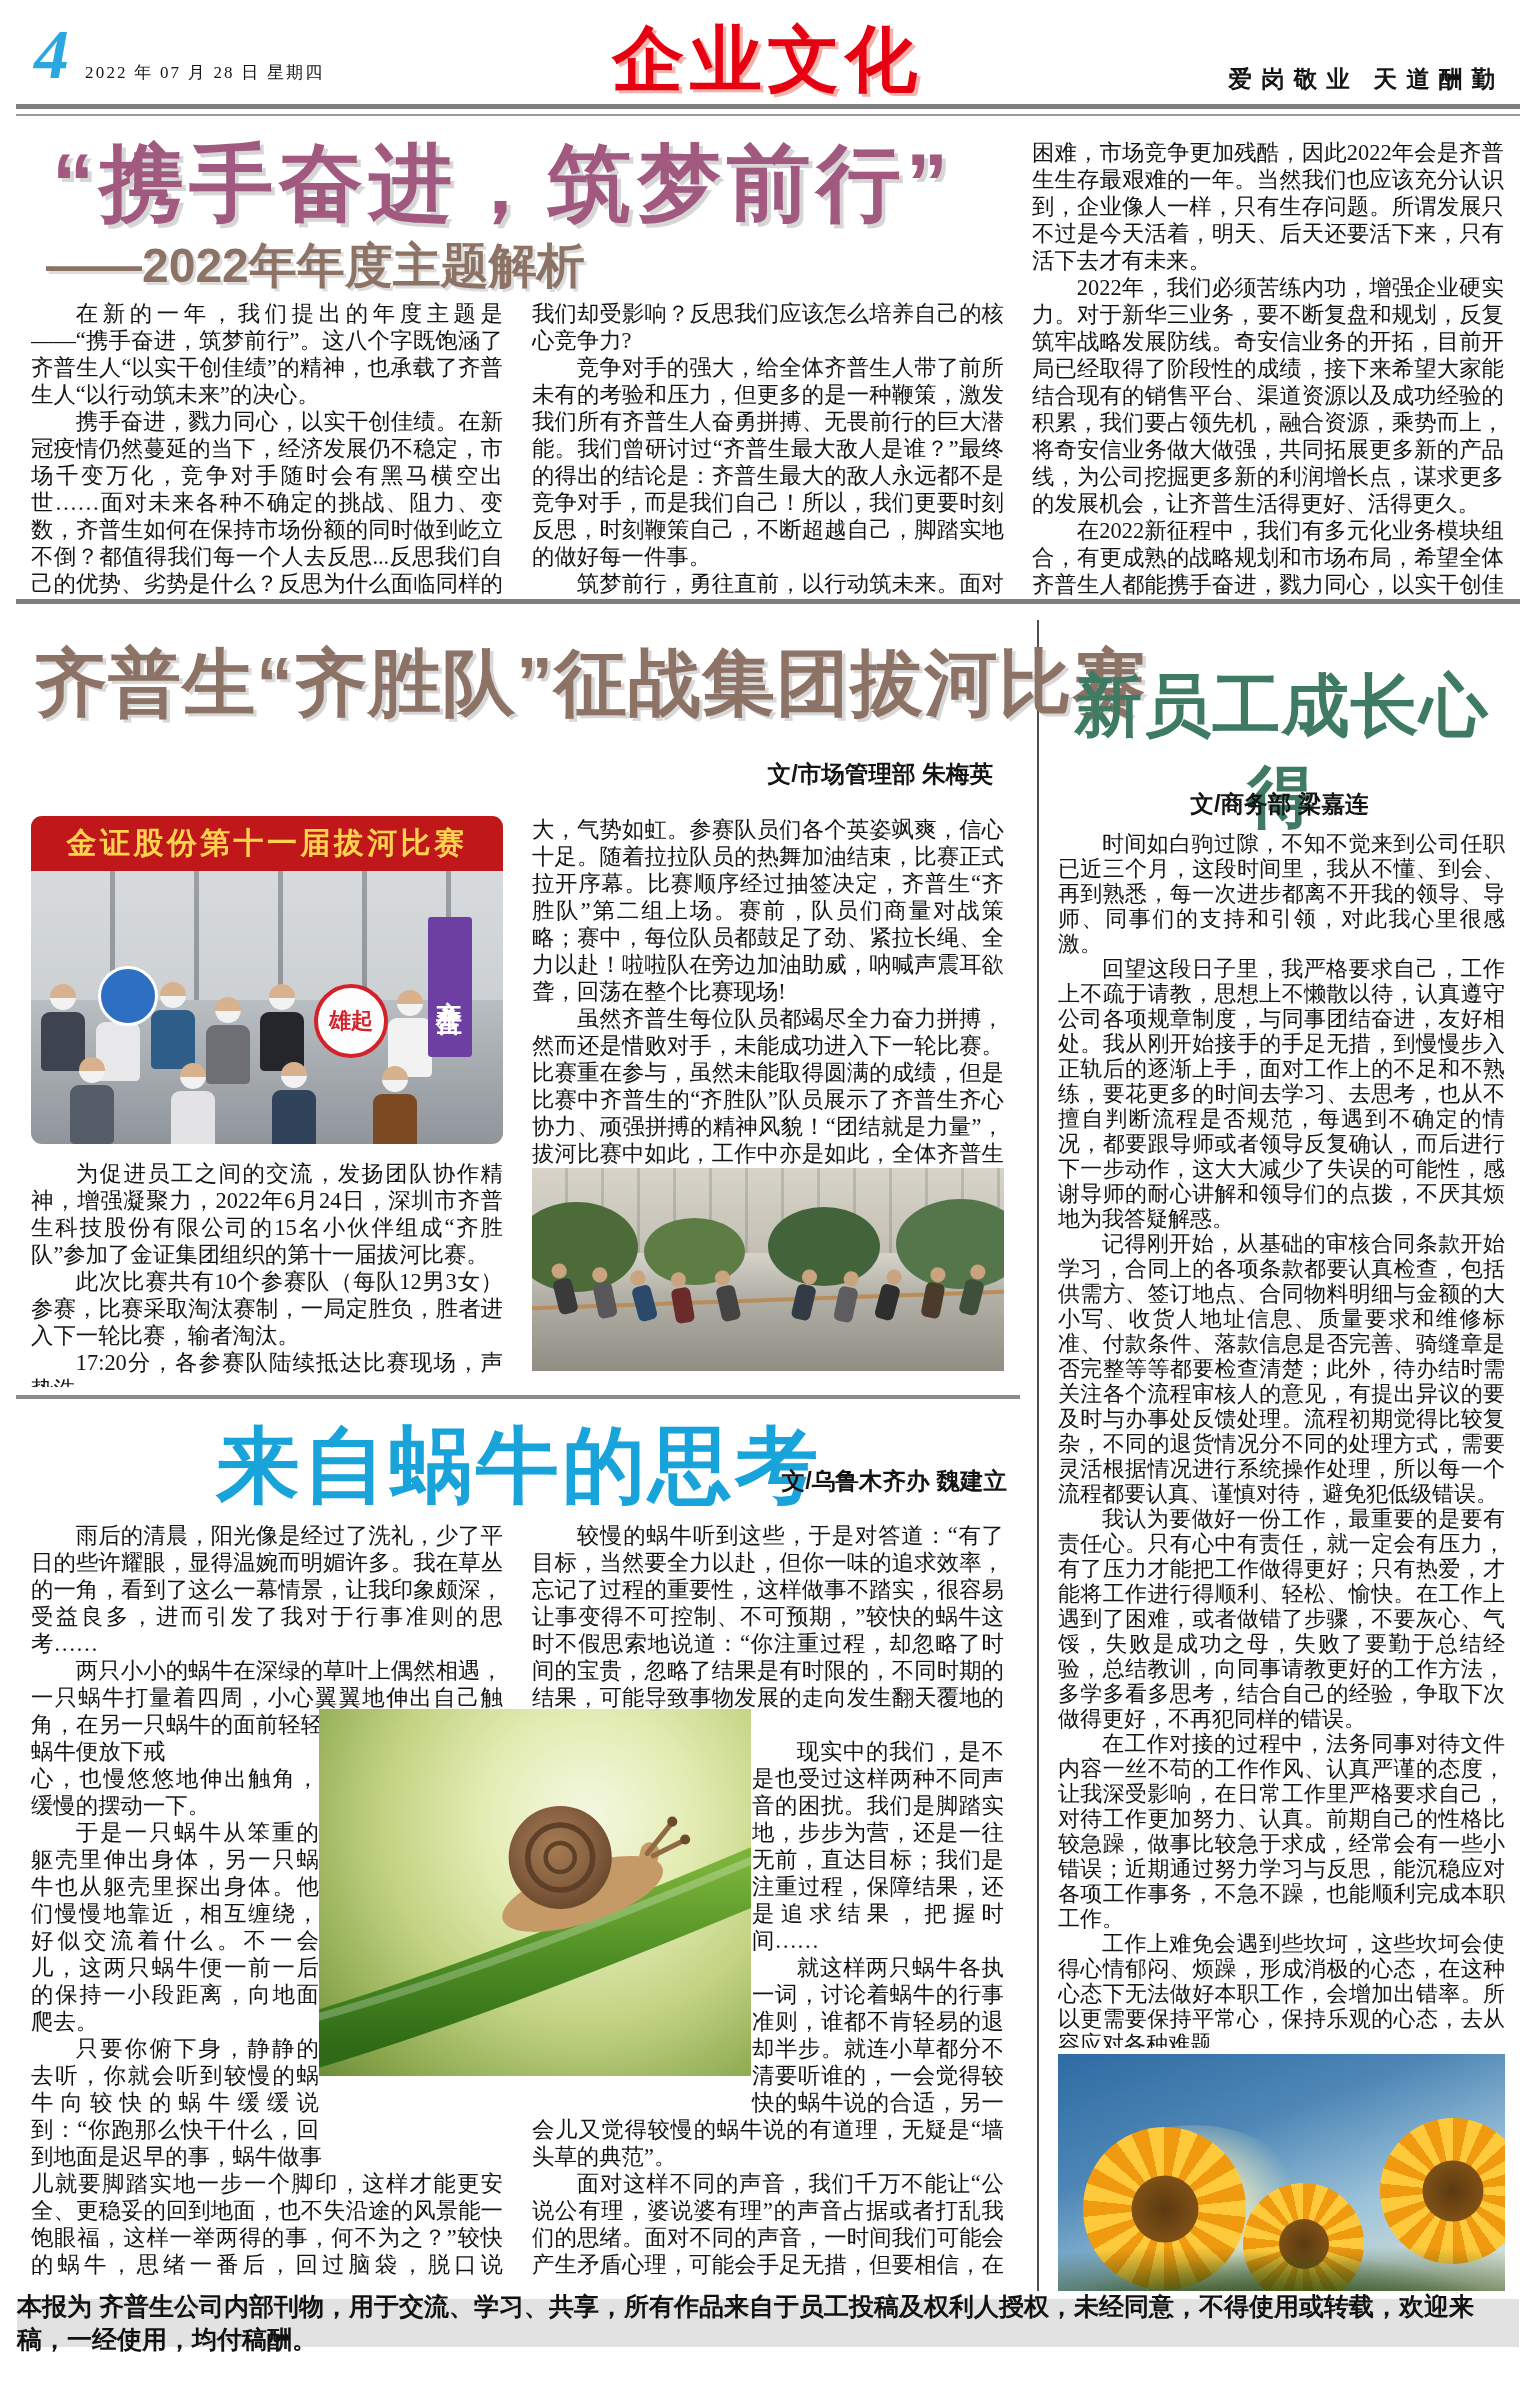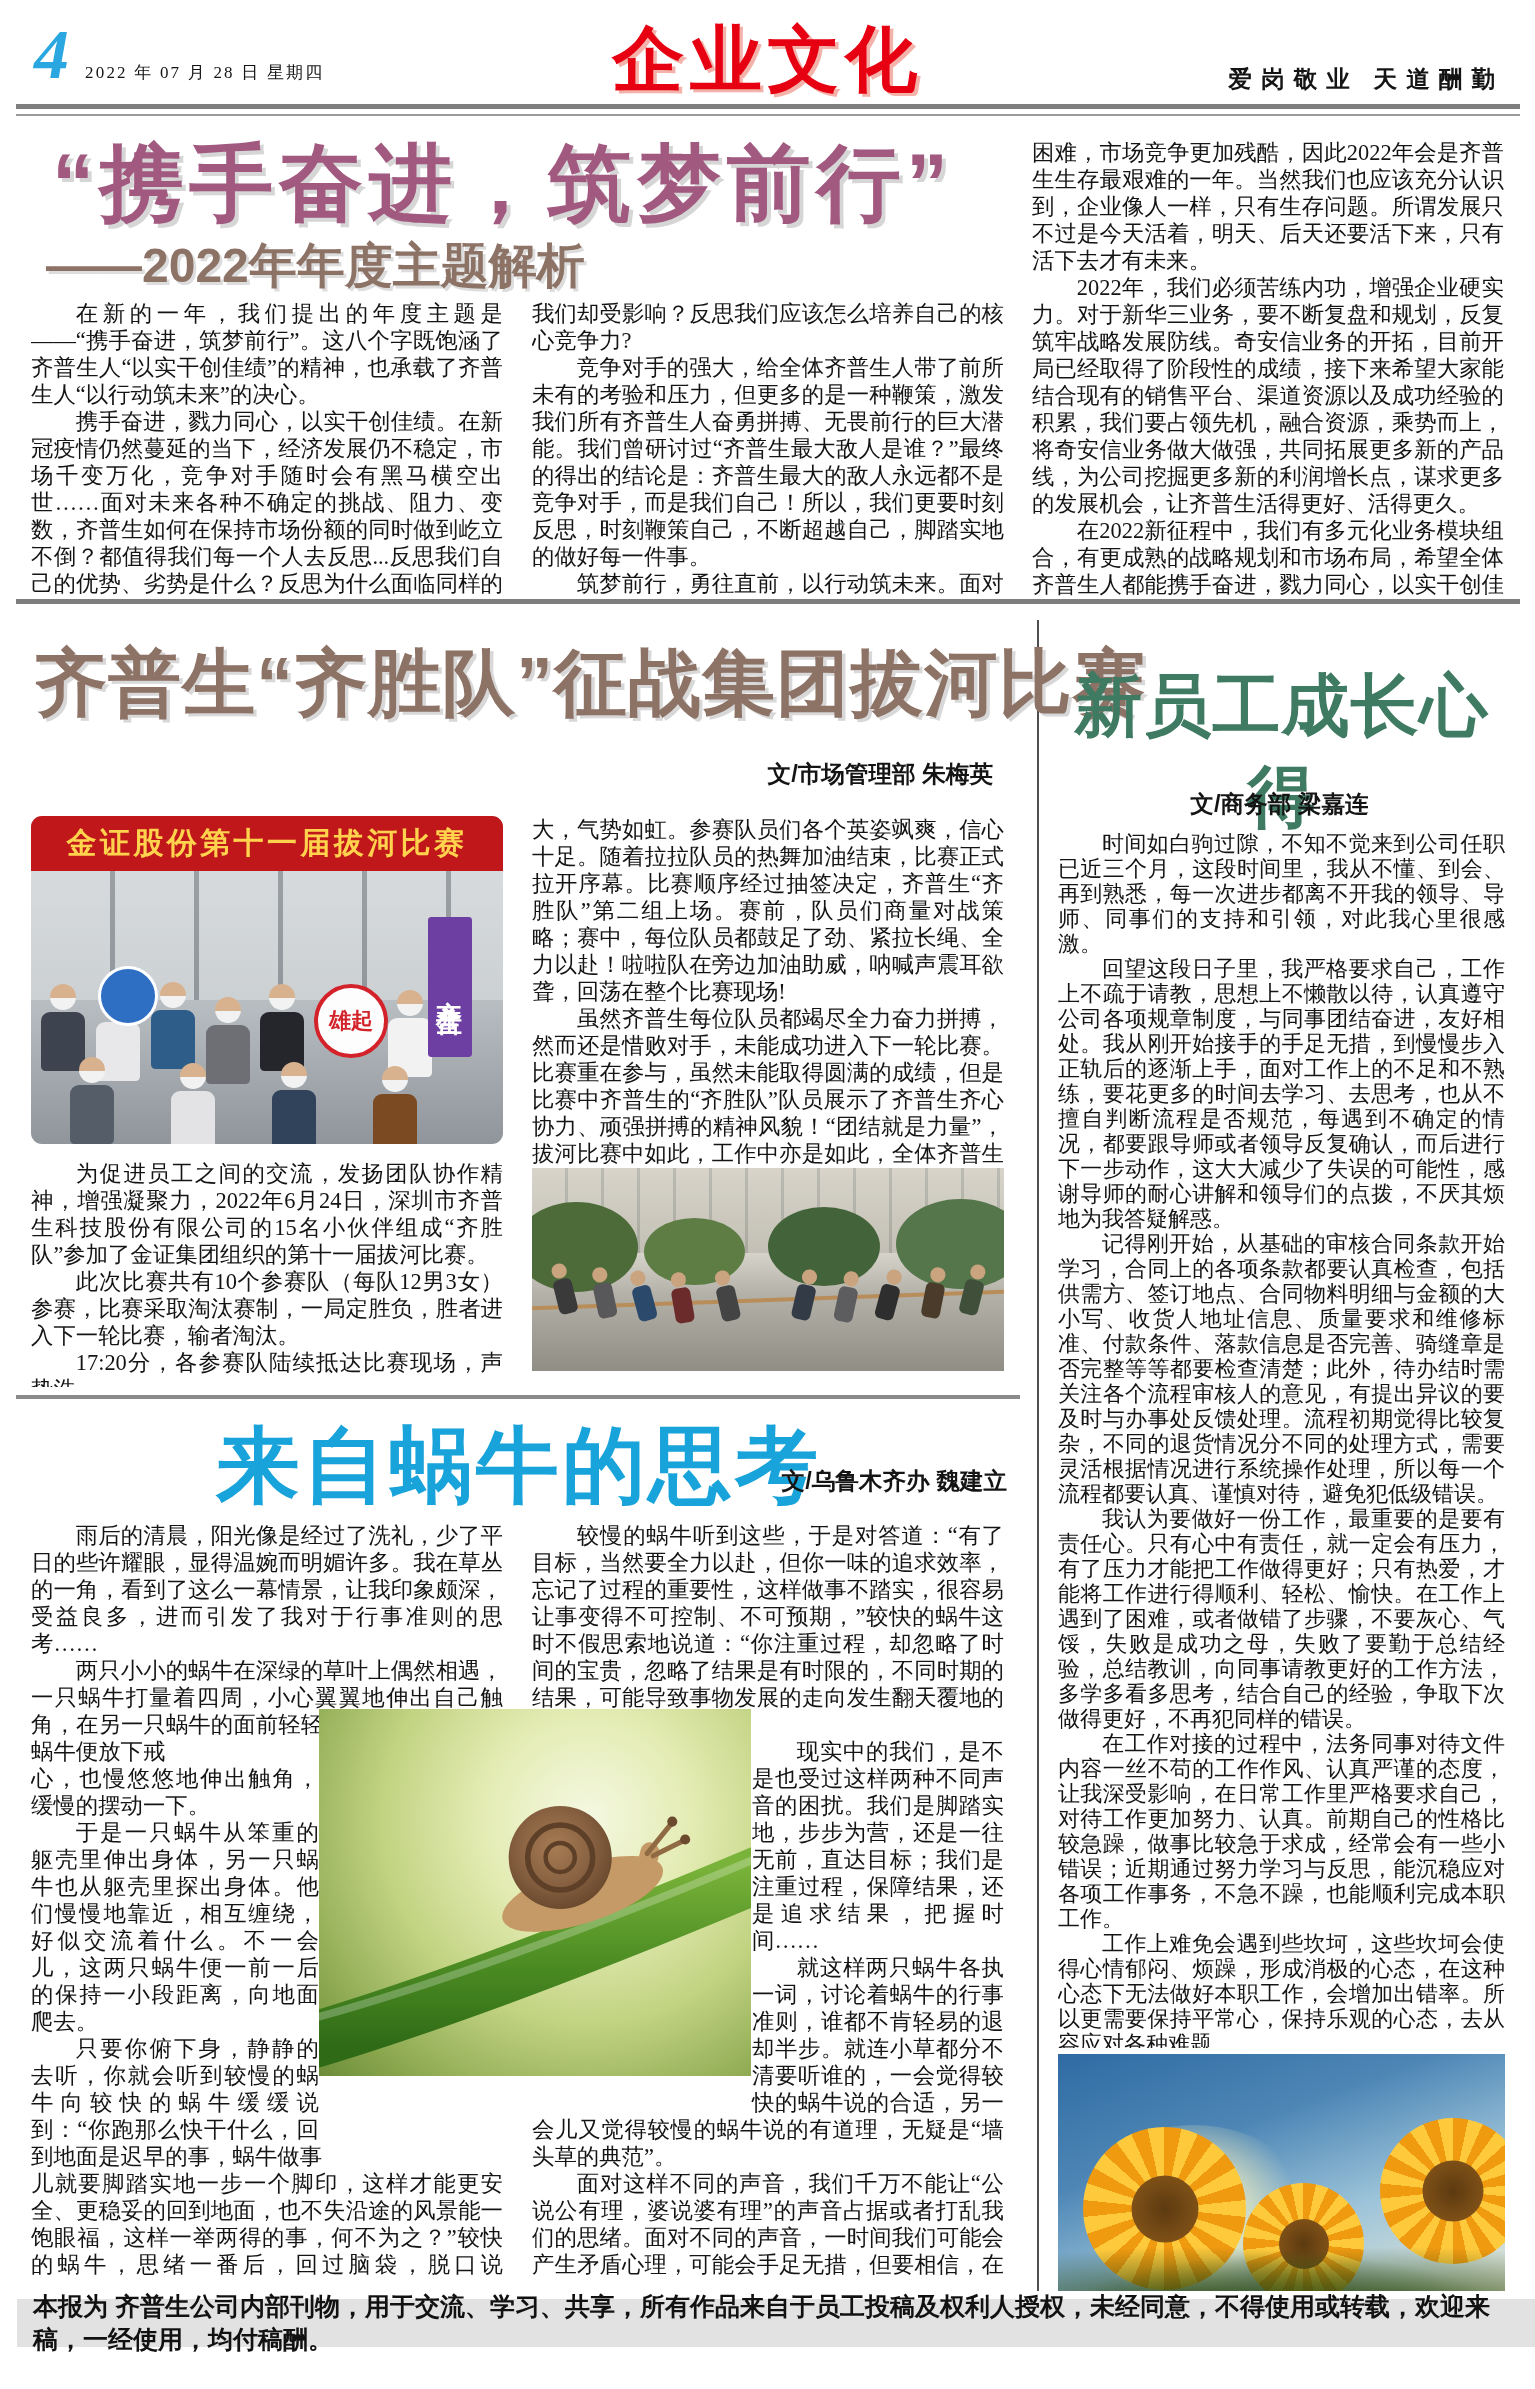--- a/index.html
+++ b/index.html
@@ -86,21 +86,21 @@
     background:linear-gradient(160deg,#2f6ba3 0%,#4e87b6 35%,#9cc3d9 65%,#e8e9d8 100%);}
   .p4-glow{position:absolute;left:4%;top:30%;width:236px;height:179px;border-radius:50%;
     background:radial-gradient(circle,rgba(255,252,220,.95) 0%,rgba(255,246,190,.55) 40%,rgba(255,246,190,0) 70%);}
   .sunflower{position:absolute;border-radius:50%;
     background:repeating-conic-gradient(#f09a10 0deg 12deg,#ffc93c 12deg 24deg);}
   .sunflower .disc{position:absolute;left:50%;top:50%;transform:translate(-50%,-50%);border-radius:50%;
     background:radial-gradient(circle,#5c3a10 0%,#7a4d16 60%,#8a5a1a 100%);}
   .p4-leaves{position:absolute;left:0;bottom:-22.4px;width:100%;height:67px;
     background:radial-gradient(ellipse at 30% 100%,#24420f 0%,rgba(36,66,15,0) 70%),radial-gradient(ellipse at 75% 100%,#2c4c12 0%,rgba(44,76,18,0) 70%);}
   
-  .footer-band{left:17px;top:2299px;width:1502px;height:48px;background:#e2e2e2;display:flex;align-items:center;justify-content:center;padding-left:16px;}
+  .footer-band{left:17px;top:2299px;width:1502px;height:48px;background:#e2e2e2;display:flex;align-items:center;justify-content:center;}
   .footer-band span{font-size:25px;font-weight:700;font-family:"Liberation Sans","DejaVu Sans",sans-serif;color:#111;}
 </style>
 </head>
 <body>
 
 <div class="abs page-num">4</div>
 <div class="abs date">2022 年 07 月 28 日  星期四</div>
 <div class="abs section-title">企业文化</div>
 <div class="abs slogan">爱岗敬业  天道酬勤</div>
 <div class="abs rule hr-head1"></div>

